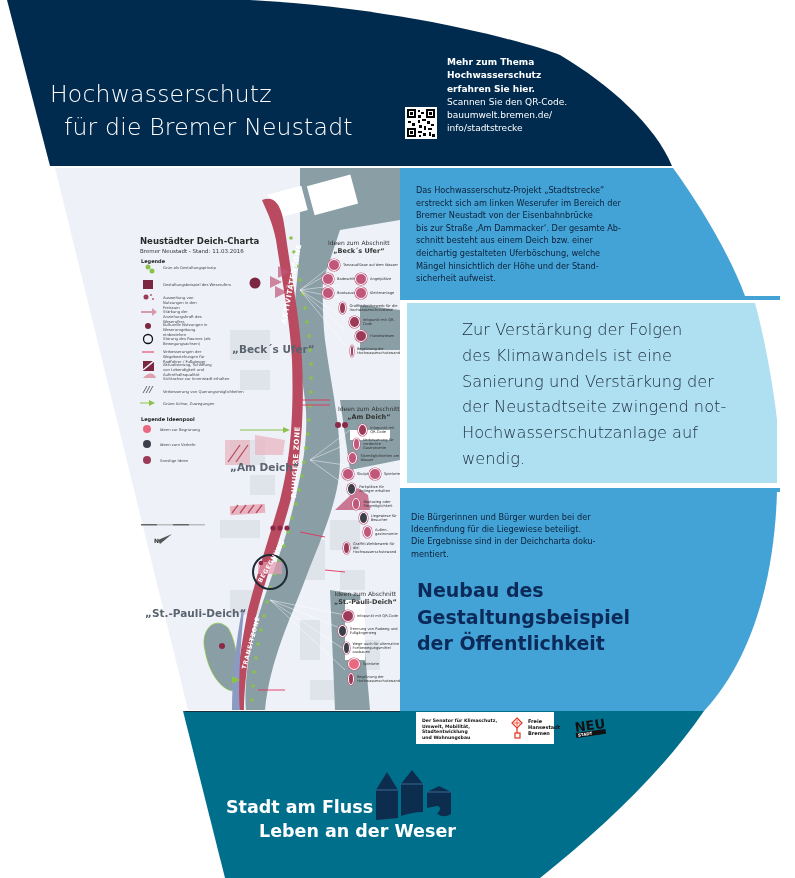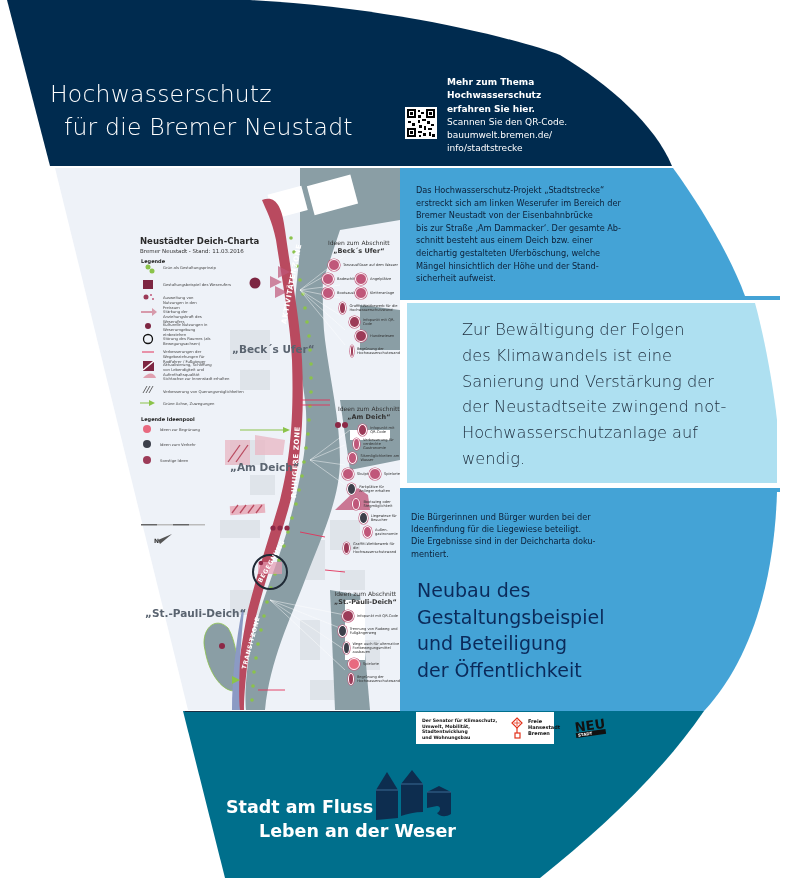--- a/index.html
+++ b/index.html
@@ -5,28 +5,28 @@
   html, body { margin:0; padding:0; background:#ffffff; }
   body { width:795px; height:878px; position:relative; overflow:hidden; font-family:"DejaVu Sans", sans-serif; }
   .abs { position:absolute; }
   svg.bg { position:absolute; left:0; top:0; }
 
   .title { position:absolute; left:50px; top:78px; color:#ffffff; font-family:"DejaVu Sans", sans-serif; font-weight:300; font-size:23.5px; line-height:33px; letter-spacing:0.2px; }
   .title .l2 { display:block; padding-left:14px; }
   .title .l1 { display:block; }
 
   .qr { position:absolute; left:405px; top:107px; width:32px; height:32px; background:#fff; }
-  .qr-info { position:absolute; left:447px; top:76px; color:#ffffff; font-size:9px; line-height:13.3px; }
+  .qr-info { position:absolute; left:447px; top:56px; color:#ffffff; font-size:9px; line-height:13.3px; }
   .qr-info .b { font-weight:bold; display:block; }
   .qr-info .n { display:block; }
 
   .intro { position:absolute; left:416px; top:184px; width:220px; color:#0d2038; font-size:8.2px; line-height:12.6px; }
   .quote { position:absolute; left:462px; top:317px; width:290px; color:#1c2a3a; font-size:16.2px; line-height:25.8px; font-weight:300; }
   .part { position:absolute; left:411px; top:511px; width:215px; color:#0d2038; font-size:8.2px; line-height:12.2px; }
-  .heading { position:absolute; left:417px; top:577px; color:#0b2a5a; font-size:19px; font-weight:normal; line-height:26.5px; }
+  .heading { position:absolute; left:417px; top:577px; color:#0b2a5a; font-size:19px; font-weight:bold; line-height:26.5px; }
 
   .logos { position:absolute; left:416px; top:712px; width:138px; height:32px; background:#ffffff; }
   .logos .txt1 { position:absolute; left:6px; top:6px; font-size:4.6px; line-height:5.6px; color:#111; font-weight:bold; width:85px; }
   .logos .txt2 { position:absolute; left:112px; top:6px; font-size:5px; line-height:6px; color:#111; font-weight:bold; }
   .neu { position:absolute; left:575px; top:718px; color:#111; font-weight:900; font-size:13px; transform:rotate(-8deg); font-family:"DejaVu Sans", sans-serif; }
   .neu .sub { display:block; font-size:4px; background:#111; color:#fff; padding:0 2px; margin-top:-2px; }
 
   .slogan { position:absolute; left:226px; top:795px; color:#ffffff; font-weight:bold; font-size:17.5px; line-height:24px; font-family:"DejaVu Sans", sans-serif; }
   .slogan .s2 { display:block; padding-left:33px; }
   .slogan .s1 { display:block; }
@@ -114,39 +114,38 @@
   <div>erstreckt sich am linken Weserufer im Bereich der</div>
   <div>Bremer Neustadt von der Eisenbahnbrücke</div>
   <div>bis zur Straße ‚Am Dammacker‘. Der gesamte Ab-</div>
   <div>schnitt besteht aus einem Deich bzw. einer</div>
   <div>deichartig gestalteten Uferböschung, welche</div>
   <div>Mängel hinsichtlich der Höhe und der Stand-</div>
   <div>sicherheit aufweist.</div>
 </div>
 
 <div class="quote">
-  <div>Zur Bewältigung der Folgen</div>
+  <div>Zur Verstärkung der Folgen</div>
   <div>des Klimawandels ist eine</div>
   <div>Sanierung und Verstärkung der</div>
   <div>der Neustadtseite zwingend not-</div>
   <div>Hochwasserschutzanlage auf</div>
   <div>wendig.</div>
 </div>
 
 <div class="part">
   <div>Die Bürgerinnen und Bürger wurden bei der</div>
   <div>Ideenfindung für die Liegewiese beteiligt.</div>
   <div>Die Ergebnisse sind in der Deichcharta doku-</div>
   <div>mentiert.</div>
 </div>
 
 <div class="heading">
   <div>Neubau des</div>
   <div>Gestaltungsbeispiel</div>
-  <div>und Beteiligung</div>
   <div>der Öffentlichkeit</div>
 </div>
 
 <div class="logos">
   <div class="txt1">
     <div>Der Senator für Klimaschutz,</div>
     <div>Umwelt, Mobilität, Stadtentwicklung</div>
     <div>und Wohnungsbau</div>
   </div>
   <svg class="abs" style="left:94px;top:5px" width="14" height="22" viewBox="0 0 14 22">

